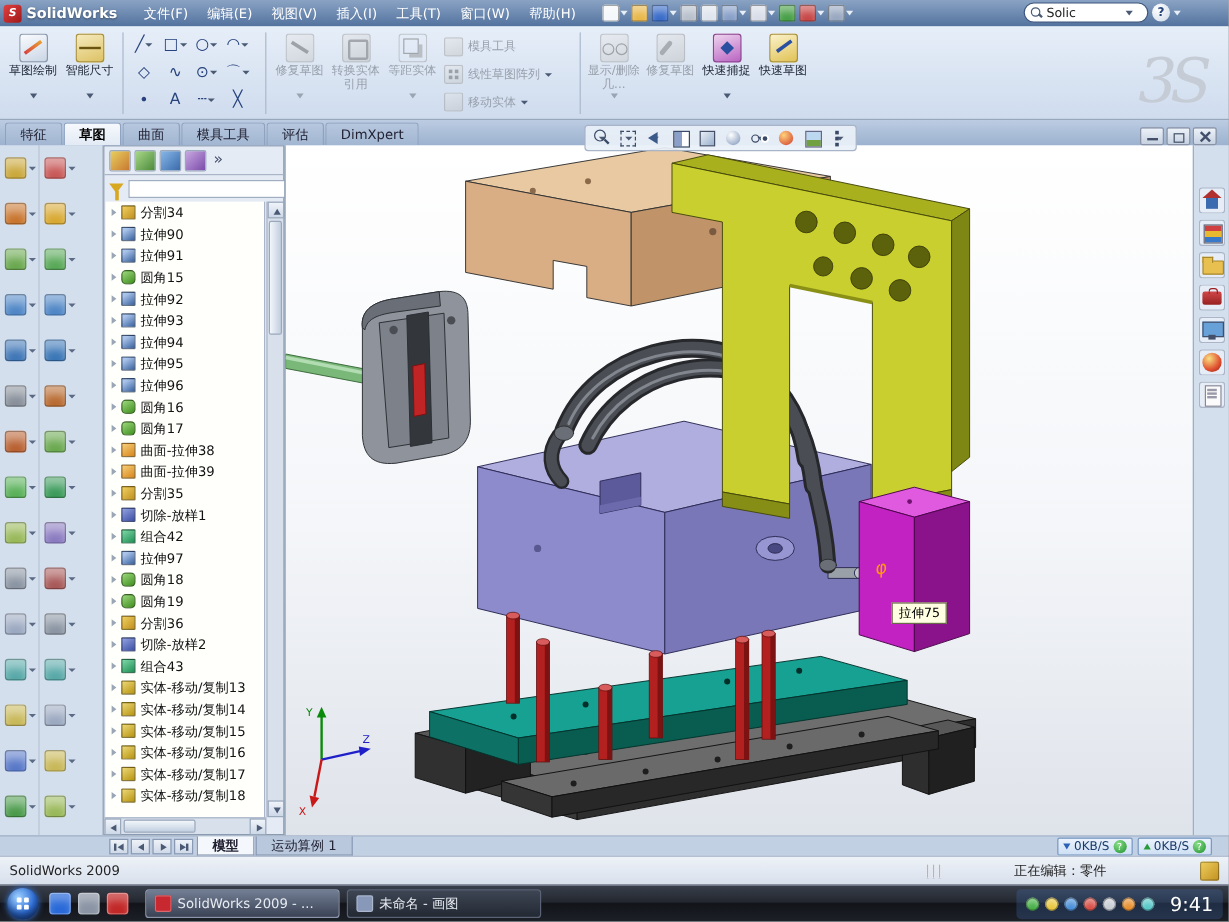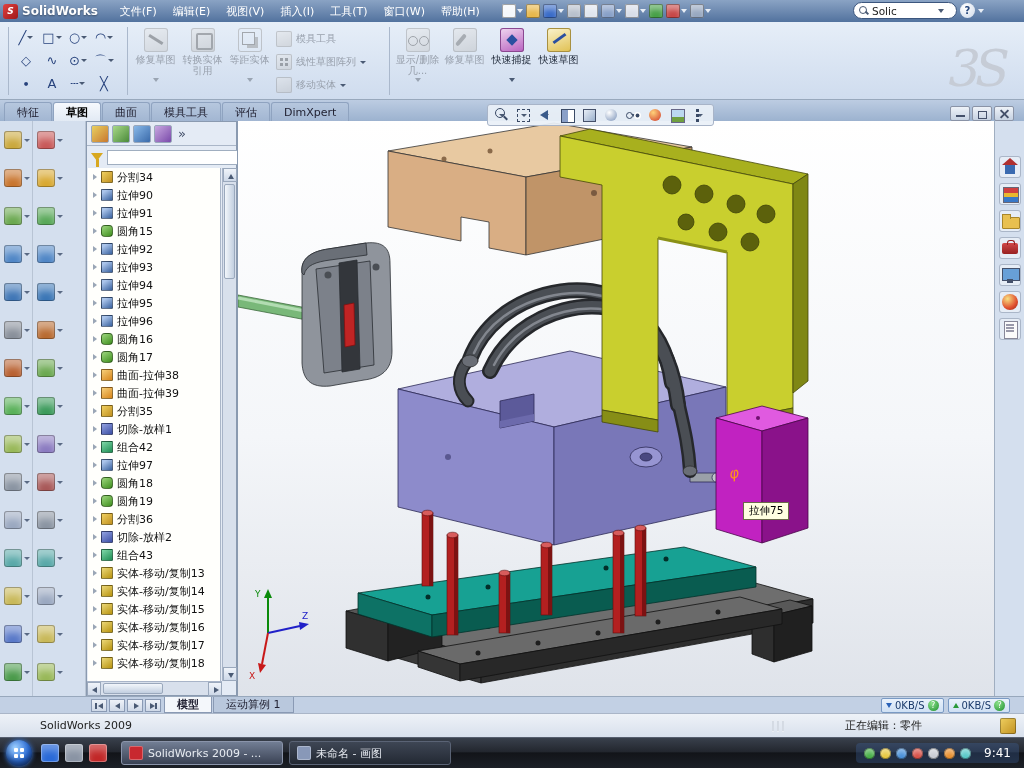--- a/index.html
+++ b/index.html
@@ -188,21 +188,21 @@
   .dtab.active{background:#f4f7fb;font-weight:bold;}
   #speedwidget{position:absolute;right:14px;top:1px;display:flex;gap:4px;padding-left:36px;}
   .pill{display:flex;align-items:center;height:15px;background:linear-gradient(#eaf2fc,#cfe0f4);border:1px solid #7a9ac4;border-radius:2px;padding:0 4px;font-size:10px;color:#1a3a6a;gap:3px;}
   .arr{width:0;height:0;border-left:3px solid transparent;border-right:3px solid transparent;}
   .down{border-top:5px solid #2a62b8;}
   .up{border-bottom:5px solid #2a9a3a;}
   .qmark{width:11px;height:11px;border-radius:50%;background:radial-gradient(circle at 35% 30%,#8ae08a,#1f8f2f);color:#fff;font-size:8px;line-height:11px;text-align:center;}
   .qmark::after{content:"?";}
 
   
-  #statusbar{position:absolute;left:0;top:713px;width:1024px;height:24px;background:linear-gradient(#eef2f8,#d8e0ec);border-top:1px solid #aab6c8;display:flex;align-items:center;font-size:11px;color:#222;padding-left:32px;}
+  #statusbar{position:absolute;left:0;top:713px;width:1024px;height:24px;background:linear-gradient(#eef2f8,#d8e0ec);border-top:1px solid #aab6c8;display:flex;align-items:center;font-size:11px;color:#222;}
   #sb-left{margin-left:8px;}
   #sb-grips{position:absolute;left:772px;display:flex;}
   .grip{width:2px;height:12px;background:#aab6c8;margin-right:3px;box-shadow:inset 0 0 0 0.5px #fff;}
   #sb-edit{position:absolute;left:845px;}
   #sb-hint{position:absolute;right:8px;width:16px;height:16px;border-radius:2px;background:linear-gradient(135deg,#f0d060,#c09020);box-shadow:inset 0 0 0 1px rgba(0,0,0,.3);}
 
   
   #taskbar{position:absolute;left:0;top:737px;width:1024px;height:31px;display:flex;align-items:center;
     background:linear-gradient(#39404c 0%,#23272f 45%,#121419 50%,#1c2027 100%);border-top:1px solid #565e6e;}
   #startorb{width:26px;height:26px;border-radius:50%;margin:0 6px;flex:0 0 auto;
@@ -211,21 +211,21 @@
   #quicklaunch{display:flex;align-items:center;margin-right:8px;}
   .ql{width:18px;height:18px;border-radius:3px;margin:0 3px;box-shadow:inset 0 0 0 1px rgba(255,255,255,.3),inset 0 7px 6px rgba(255,255,255,.3);}
   #taskwins{display:flex;align-items:center;}
   .twin{display:flex;align-items:center;gap:5px;height:24px;width:162px;margin:0 3px;padding:0 7px;border-radius:3px;
     border:1px solid #5a6375;background:linear-gradient(#3e4654,#232933);color:#e8ecf2;font-size:11px;white-space:nowrap;overflow:hidden;}
   .twin.active{background:linear-gradient(#727e94,#3a4254);border-color:#8a94aa;}
   .twicon{width:14px;height:14px;border-radius:2px;flex:0 0 auto;box-shadow:inset 0 0 0 1px rgba(255,255,255,.3);}
   .twtitle{overflow:hidden;text-overflow:ellipsis;}
   #trayzone{margin-left:auto;display:flex;align-items:center;background:rgba(70,110,180,.28);border-radius:4px;padding:3px 8px;margin-right:5px;gap:5px;}
   .tricon{width:11px;height:11px;border-radius:50%;box-shadow:inset 0 0 0 1px rgba(0,0,0,.35),inset 0 4px 4px rgba(255,255,255,.4);}
-  #clock{color:#fff;font-size:12px;margin-left:8px;}
+  #clock{color:#fff;font-size:16px;margin-left:8px;}
 </style>
 </head>
 <body>
 
 <div id="screen">
 
   <div id="titlebar">
     <span class="sw-logo">S</span>
     <span class="sw-title">SolidWorks</span>
     <nav id="menubar">
@@ -295,20 +295,34 @@
         <span class="mag"></span>
         <input id="search-input" readonly="" value="Solic" style="">
         <span class="sdd"></span>
       </div>
       <div id="help-btn">?</div>
       <span class="dd"></span>
     </div>
   </div>
 
   <div id="cmdbar">
+    <div style="display:flex">
+
+        <div class="bigbtn en">
+          <span class="bicon bi-sketch"></span>
+          <span class="blabel">草图绘制</span>
+          <span class="bdd"></span>
+        </div>
+
+        <div class="bigbtn en">
+          <span class="bicon bi-dim"></span>
+          <span class="blabel">智能尺寸</span>
+          <span class="bdd"></span>
+        </div>
+      </div>
     <div class="vsep"></div>
     <div id="sketchgrid">
 
         <span class="sg">
           <span class="sgg">╱</span>
           <span class="sgd"></span>
         </span>
 
         <span class="sg">
           <span class="sgg">□</span>

